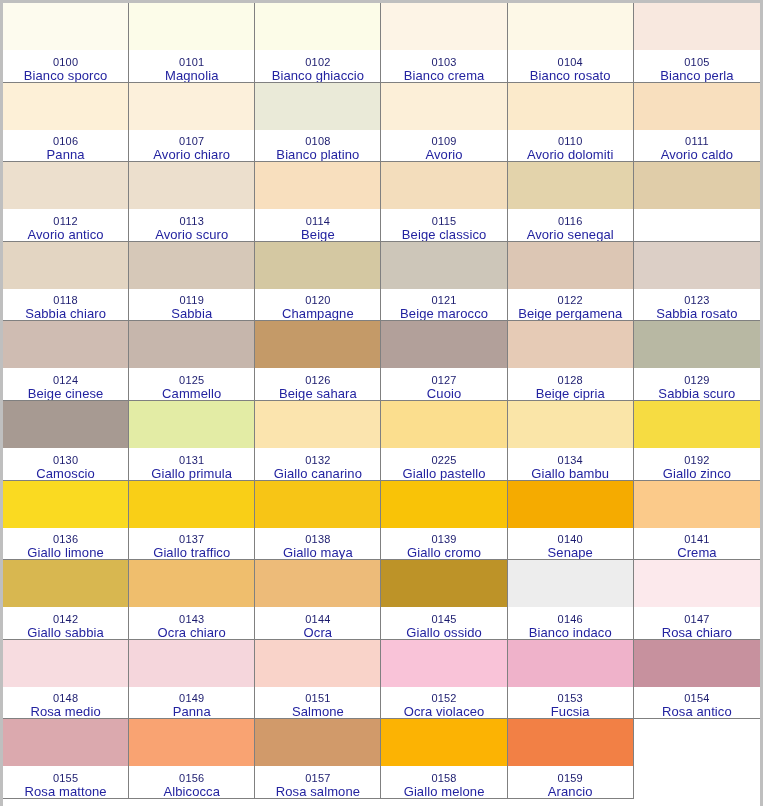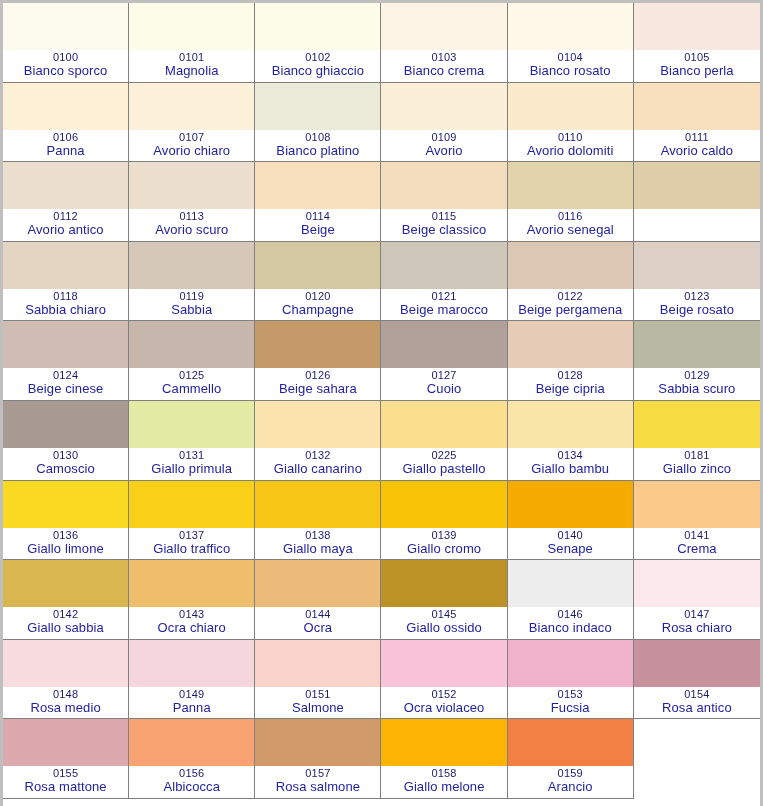--- a/index.html
+++ b/index.html
@@ -45,21 +45,21 @@
   .swatch-color {
     flex: 0 0 47px;
     width: 100%;
   }
 
   .swatch-caption {
     flex: 1 1 auto;
     display: flex;
     flex-direction: column;
     align-items: center;
-    justify-content: flex-start;
+    justify-content: flex-end;
     padding-top: 1px;
     background: #ffffff;
   }
 
   .swatch-code {
     font-size: 11px;
     line-height: 13px;
     color: #1b1b6e;
     letter-spacing: 0.2px;
   }
@@ -230,21 +230,21 @@
       <div class="swatch-color" style="background: rgb(220, 198, 180);"></div>
       <div class="swatch-caption">
         <div class="swatch-code">0122</div>
         <div class="swatch-name">Beige pergamena</div>
       </div>
     </div>
     <div class="swatch-cell">
       <div class="swatch-color" style="background: rgb(220, 207, 198);"></div>
       <div class="swatch-caption">
         <div class="swatch-code">0123</div>
-        <div class="swatch-name">Beige rosato</div>
+        <div class="swatch-name">Sabbia rosato</div>
       </div>
     </div>
     <div class="swatch-cell">
       <div class="swatch-color" style="background: rgb(207, 188, 178);"></div>
       <div class="swatch-caption">
         <div class="swatch-code">0124</div>
         <div class="swatch-name">Beige cinese</div>
       </div>
     </div>
     <div class="swatch-cell">
@@ -313,21 +313,21 @@
     <div class="swatch-cell">
       <div class="swatch-color" style="background: rgb(250, 229, 168);"></div>
       <div class="swatch-caption">
         <div class="swatch-code">0134</div>
         <div class="swatch-name">Giallo bambu</div>
       </div>
     </div>
     <div class="swatch-cell">
       <div class="swatch-color" style="background: rgb(246, 220, 66);"></div>
       <div class="swatch-caption">
-        <div class="swatch-code">0181</div>
+        <div class="swatch-code">0192</div>
         <div class="swatch-name">Giallo zinco</div>
       </div>
     </div>
     <div class="swatch-cell">
       <div class="swatch-color" style="background: rgb(250, 218, 33);"></div>
       <div class="swatch-caption">
         <div class="swatch-code">0136</div>
         <div class="swatch-name">Giallo limone</div>
       </div>
     </div>

